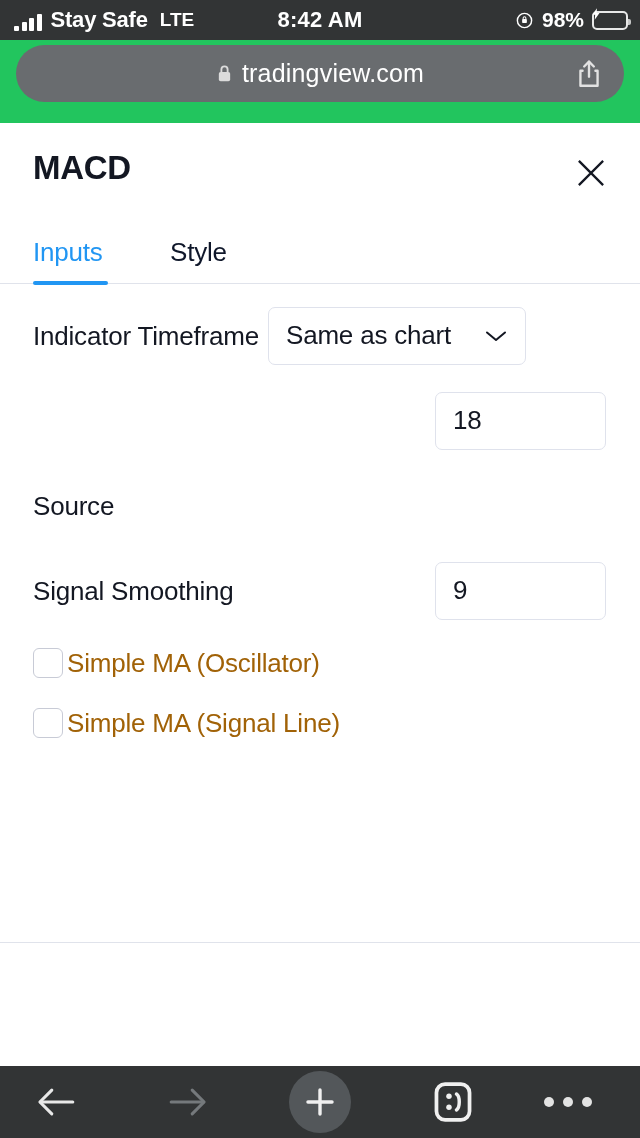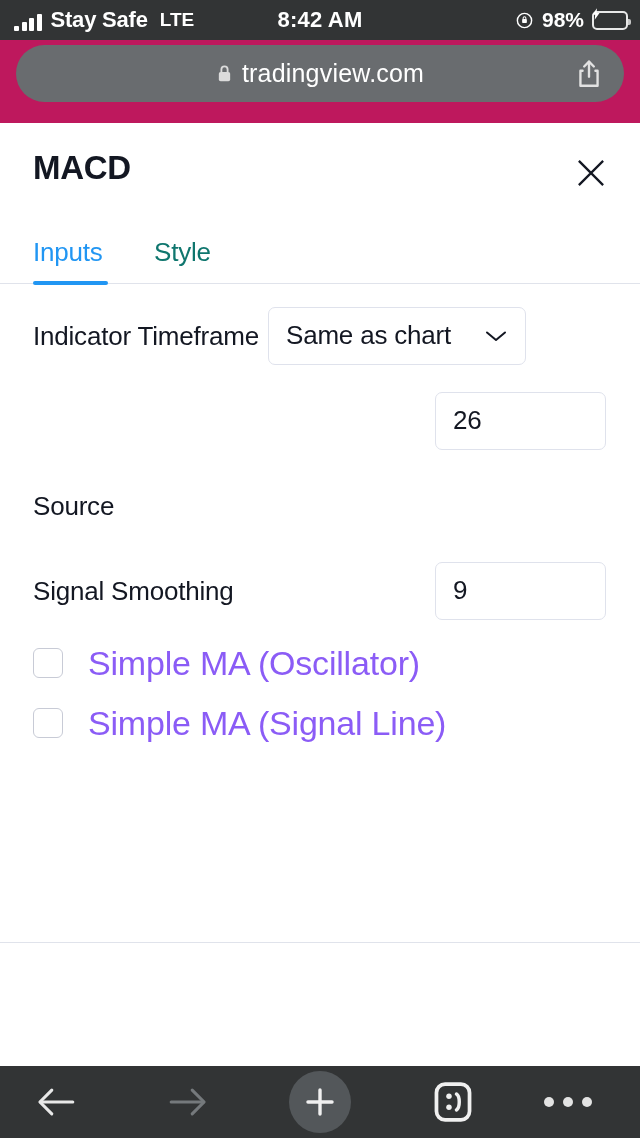--- a/index.html
+++ b/index.html
@@ -49,21 +49,21 @@
     position: relative;
   }
   .bolt {
     position: absolute; left: 50%; top: 50%; transform: translate(-50%,-50%);
     width: 14px; height: 14px;
   }
 
   
   .urlbar-wrap {
     position: absolute; left: 0; top: 40px; width: 640px; height: 83px;
-    background: #be185d;
+    background: #22c55e;
   }
   .urlpill {
     position: absolute; left: 16px; top: 5px; width: 608px; height: 57px;
     background: #696c6f; border-radius: 29px;
     display: flex; align-items: center; justify-content: center;
   }
   .url-inner { display: flex; align-items: center; gap: 9px; }
   .lock { width: 17px; height: 21px; display: block; }
   .urltext { font-size: 25px; color: #ffffff; letter-spacing: 0.2px; }
   .share-btn {
@@ -87,21 +87,21 @@
   }
 
   .tabs {
     position: absolute; left: 0; top: 100px; width: 564px; height: 70px;
   }
   .tab {
     position: absolute; top: 6px; height: 46px;
     font-size: 26px; line-height: 46px; letter-spacing: -0.2px;
   }
   .tab-inputs { left: 33px; color: #2196f3; }
-  .tab-style  { left: 154px; color: #0f766e; }
+  .tab-style  { left: 170px; color: #0f172a; }
   .tab-underline {
     position: absolute; left: 33px; top: 58px; width: 75px; height: 4px;
     background: #2196f3; border-radius: 2px;
   }
   .tabs-rule {
     position: absolute; left: 0; top: 60px; width: 640px; height: 1px; background: #e0e3eb;
   }
 
   
   .form { position: absolute; left: 0; top: 170px; width: 640px; }
@@ -126,21 +126,21 @@
 
   .check-row {
     position: relative; width: 640px; height: 60px;
     display: flex; align-items: center;
   }
   .checkbox {
     position: absolute; left: 33px; width: 30px; height: 30px;
     border: 1px solid #c8cbd6; border-radius: 6px; background: #fff;
   }
   .check-label {
-    position: absolute; left: 88px; font-size: 34px; color: #8b5cf6; letter-spacing: -0.2px;
+    position: absolute; left: 67px; font-size: 26px; color: #a16207; letter-spacing: -0.2px;
   }
 
   
   .footer-rule {
     position: absolute; left: 0; top: 819px; width: 640px; height: 1px; background: #e0e3eb;
   }
   .footer { position: absolute; left: 0; top: 820px; width: 640px; height: 123px; }
   .more-btn {
     position: absolute; left: 33px; top: 156px; width: 81px; height: 57px;
     border: 1px solid #dfe2ec; border-radius: 8px; background: #fff;
@@ -256,21 +256,21 @@
           <span class="field-text">Same as chart</span>
           <svg class="caret" viewBox="0 0 24 14">
             <path d="M3 3.5 12 11 21 3.5" fill="none" stroke="#131722" stroke-width="2" stroke-linecap="round" stroke-linejoin="round"></path>
           </svg>
         </div>
       </div>
 
 
       <div class="row">
         <div class="field num">
-          <span class="field-text">26</span>
+          <span class="field-text">18</span>
         </div>
       </div>
 
       <div class="row">
         <div class="row-label">Source</div>
       </div>
 
       <div class="row">
         <div class="row-label">Signal Smoothing</div>
         <div class="field num">

